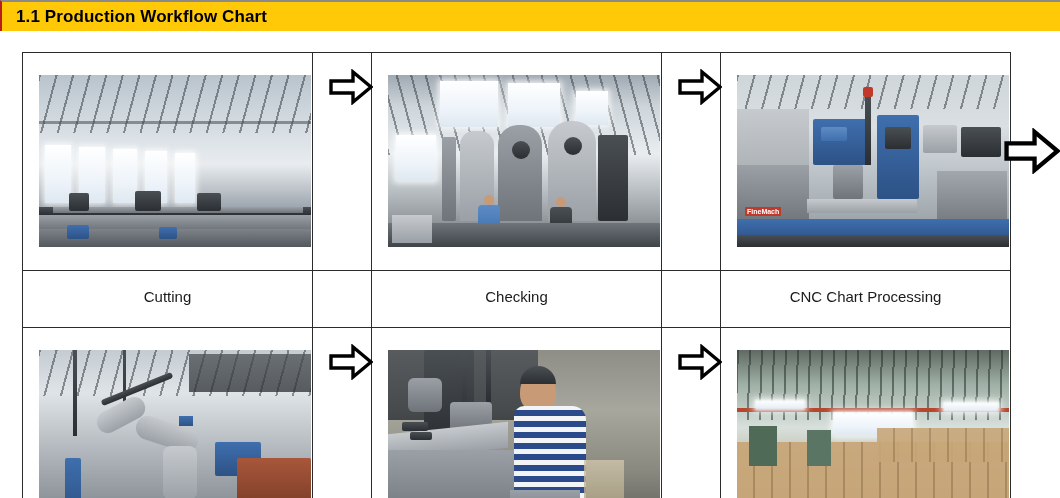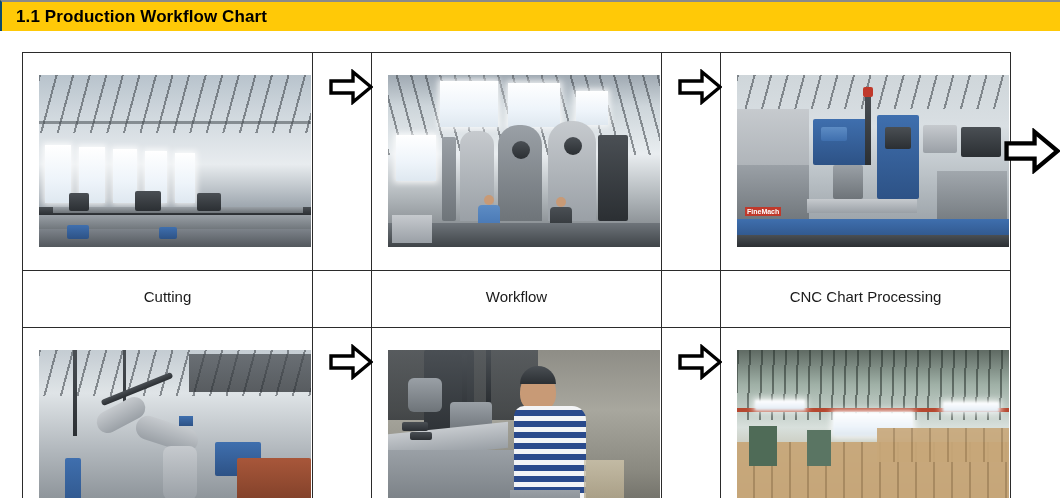--- a/index.html
+++ b/index.html
@@ -17,21 +17,21 @@
 
   
   #header-bar {
     position: absolute;
     left: 0;
     top: 0;
     width: 1060px;
     height: 31px;
     background: #FFC907;
     border-top: 2px solid #8a8a8a;
-    border-left: 2px solid #0c4a6e;
+    border-left: 2px solid #b91c1c;
     box-sizing: border-box;
   }
   #header-title {
     position: absolute;
     left: 14px;
     top: 50%;
     transform: translateY(-50%);
     font-size: 17px;
     font-weight: bold;
     color: #000000;
@@ -307,21 +307,21 @@
       </div>
     </td>
   </tr>
 
   <tr>
     <td class="label-cell row1">
       <span>Cutting</span>
     </td>
     <td></td>
     <td class="label-cell row1">
-      <span>Workflow</span>
+      <span>Checking</span>
     </td>
     <td></td>
     <td class="label-cell row1">
       <span>CNC Chart Processing</span>
     </td>
   </tr>
 
   <tr>
 
     <td class="photo-cell">

